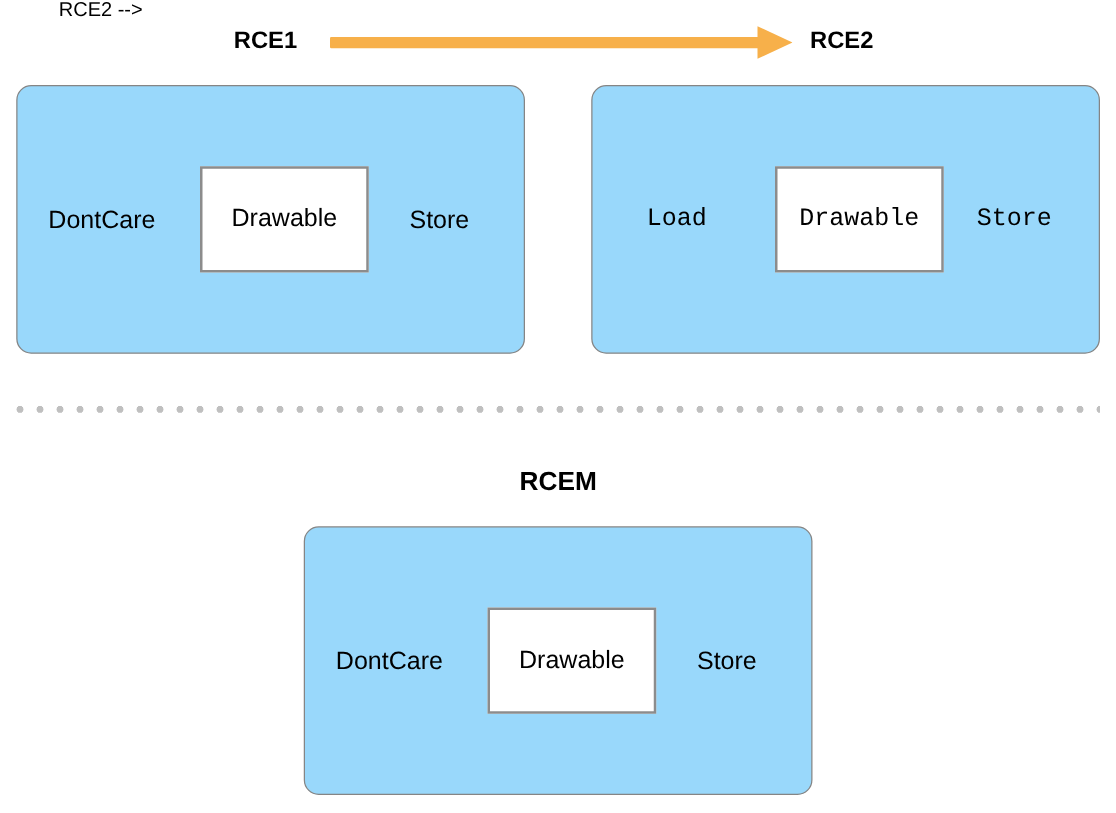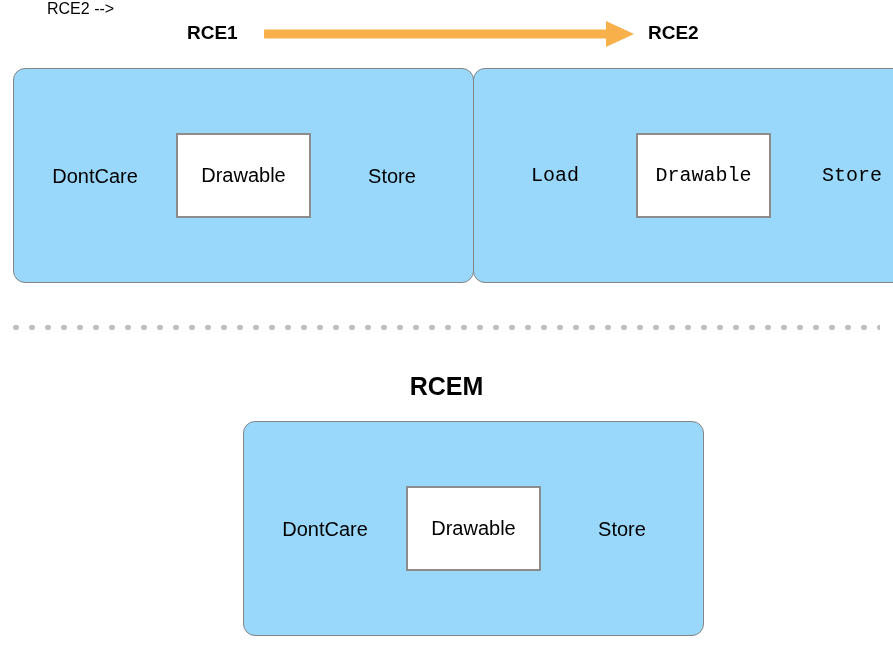--- a/index.html
+++ b/index.html
@@ -29,21 +29,21 @@
   .hdr-label.rce2 { left: 648px; text-align: center; }
   .arrow-svg {
     position: absolute;
     left: 264px;
     top: 19px;
     width: 370px;
     height: 30px;
   }
   .encoder-box {
     position: absolute;
-    width: 461px;
+    width: 407px;
     height: 215px;
     background: #99D8FB;
     border: 1px solid #858585;
     border-radius: 12px;
     box-sizing: border-box;
     display: grid;
     grid-template-columns: 1fr 135px 1fr;
     align-items: center;
   }
   .encoder-box.box1 { left: 13px;  top: 68px; }
@@ -57,38 +57,39 @@
   .drawable-box {
     width: 135px;
     height: 85px;
     background: #FFFFFF;
     border: 2px solid #8C8C8C;
     box-sizing: border-box;
     display: flex;
     align-items: center;
     justify-content: center;
     font-size: 20px;
+    margin-left: 11px;
   }
   .dotted-divider {
     position: absolute;
     left: 8px;
     top: 324px;
     width: 872px;
     height: 7px;
     background-image: radial-gradient(circle 3px at center, #BFBFBF 2.6px, rgba(0,0,0,0) 3px);
     background-size: 16px 7px;
     background-repeat: repeat-x;
   }
   .rcem-title {
     position: absolute;
     left: 243px;
     top: 375px;
     width: 407px;
     text-align: center;
-    font-size: 25px;
+    font-size: 21px;
     font-weight: bold;
     line-height: 22px;
   }
 </style>
 </head>
 <body>
 
 <div class="canvas">
 
    RCE2 --&gt;

